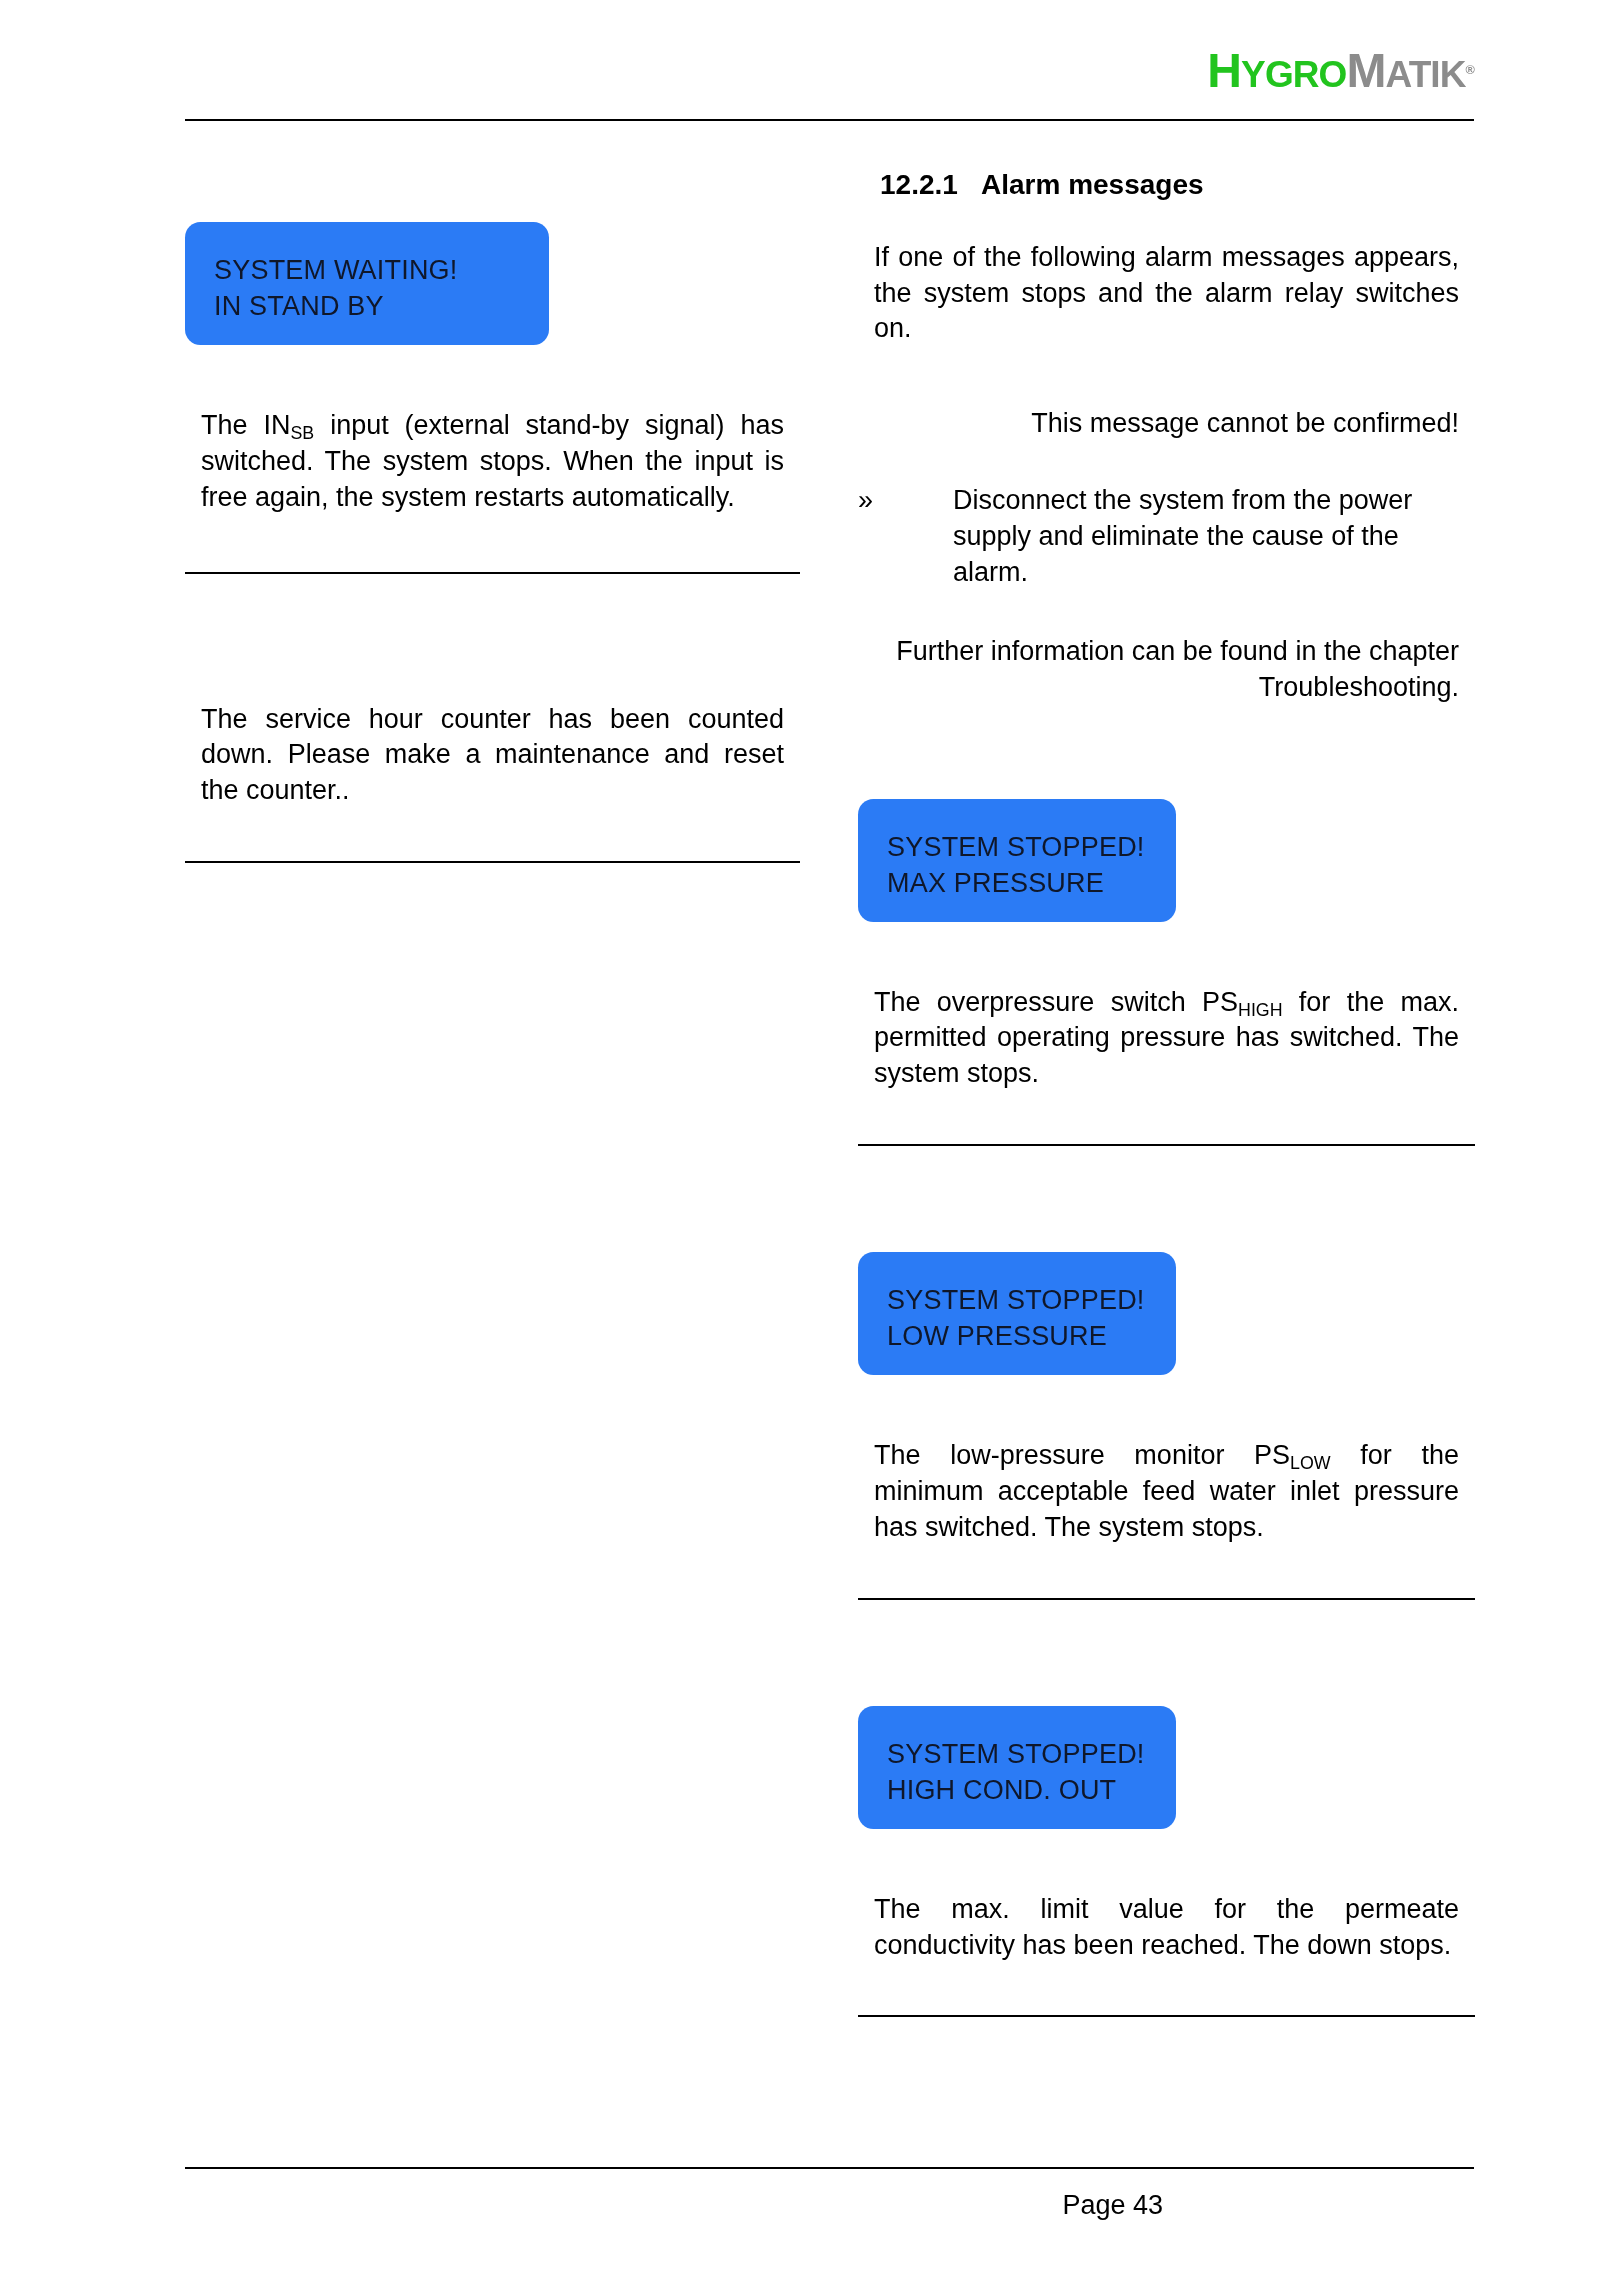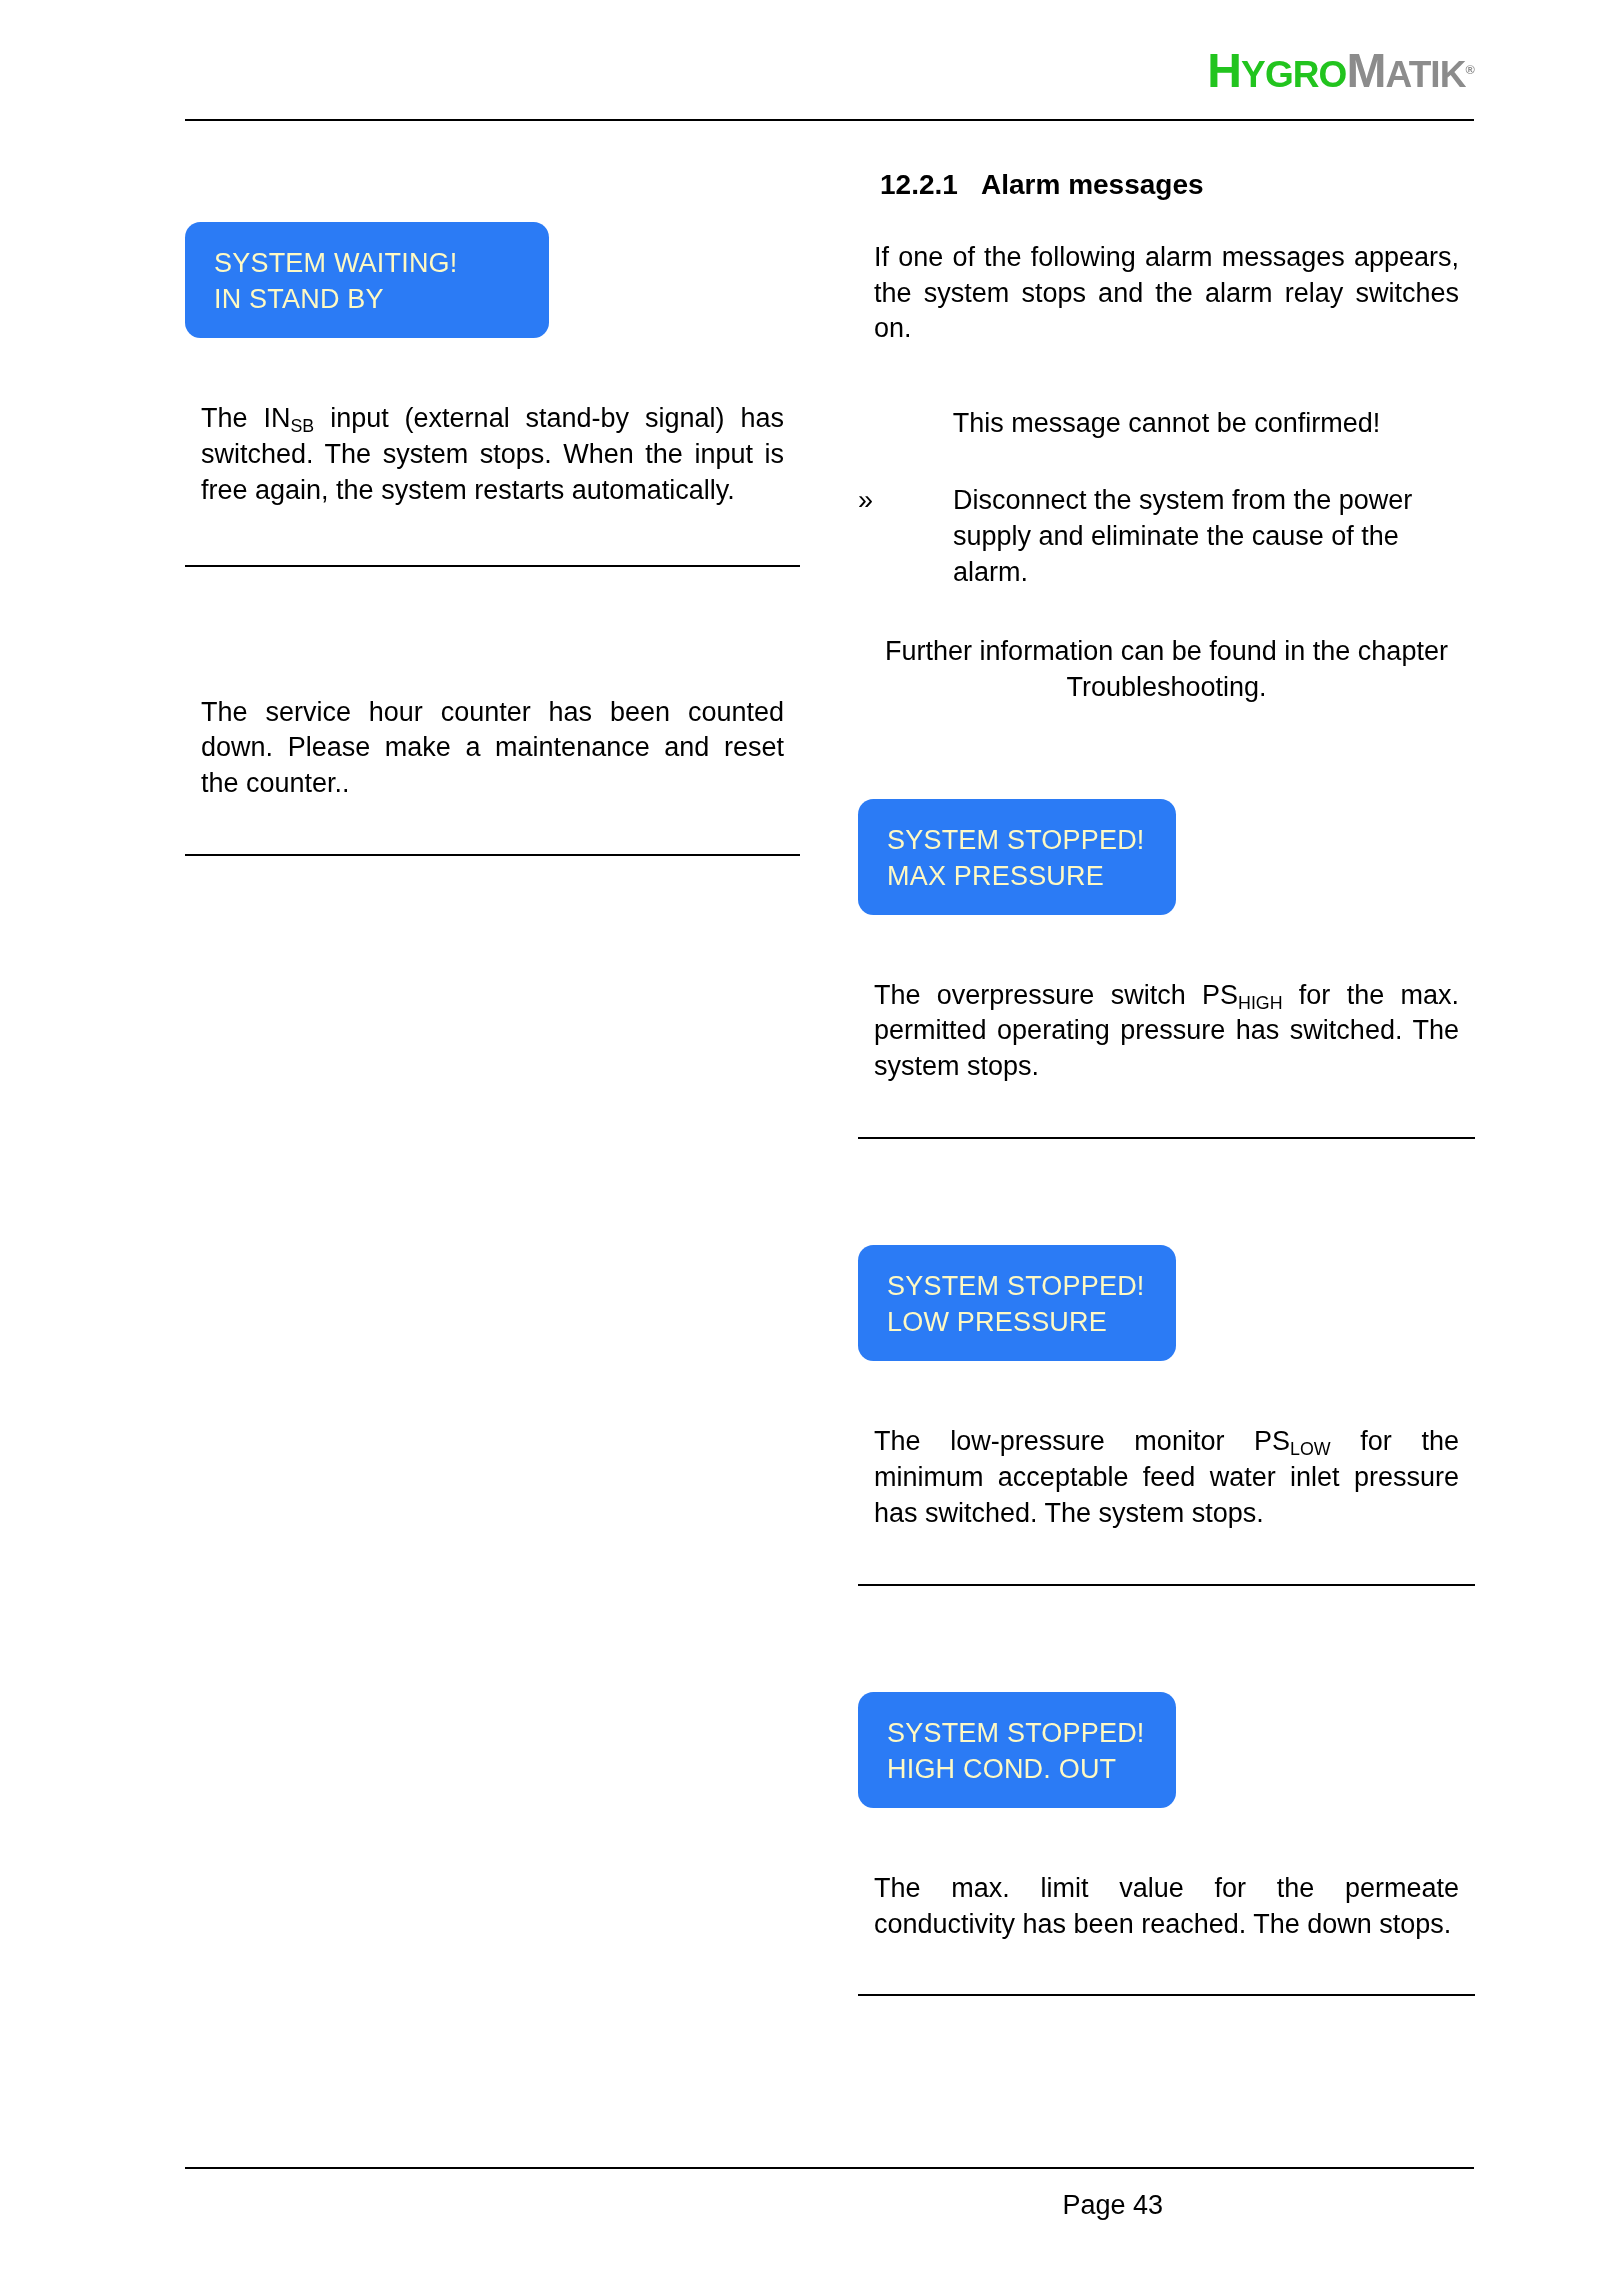--- a/index.html
+++ b/index.html
@@ -66,41 +66,41 @@
     position: absolute;
     top: 168px;
   }
   .col-left  { left: 185px;  width: 615px; }
   .col-right { left: 858px;  width: 617px; }
 
   
   .msgbox {
     background: #2b7bf5;
     border-radius: 15.4px;
-    color: #fef9c3;
-    padding: 24px 0 20px 29px;
+    color: #0f172a;
+    padding: 31px 0 20px 29px;
     font-size: 27px;
     line-height: 1.33;
     letter-spacing: 0.2px;
     box-sizing: border-box;
   }
   .msgbox .line { display: block; white-space: nowrap; }
   .box-w-left  { width: 364px; }
   .box-w-right { width: 318px; margin-top: 41px; }
 
   
   p.body {
     font-size: 27px;
     line-height: 1.33;
     margin: 16px;
     text-align: justify;
     -webkit-hyphens: none;
     hyphens: none;
   }
-  p.body.nojust { text-align: center; }
+  p.body.nojust { text-align: right; }
 
   sub {
     font-size: 0.66em;
     vertical-align: -0.28em;
     line-height: 0;
   }
 
   h3.heading {
     font-size: 28px;
     font-weight: bold;

